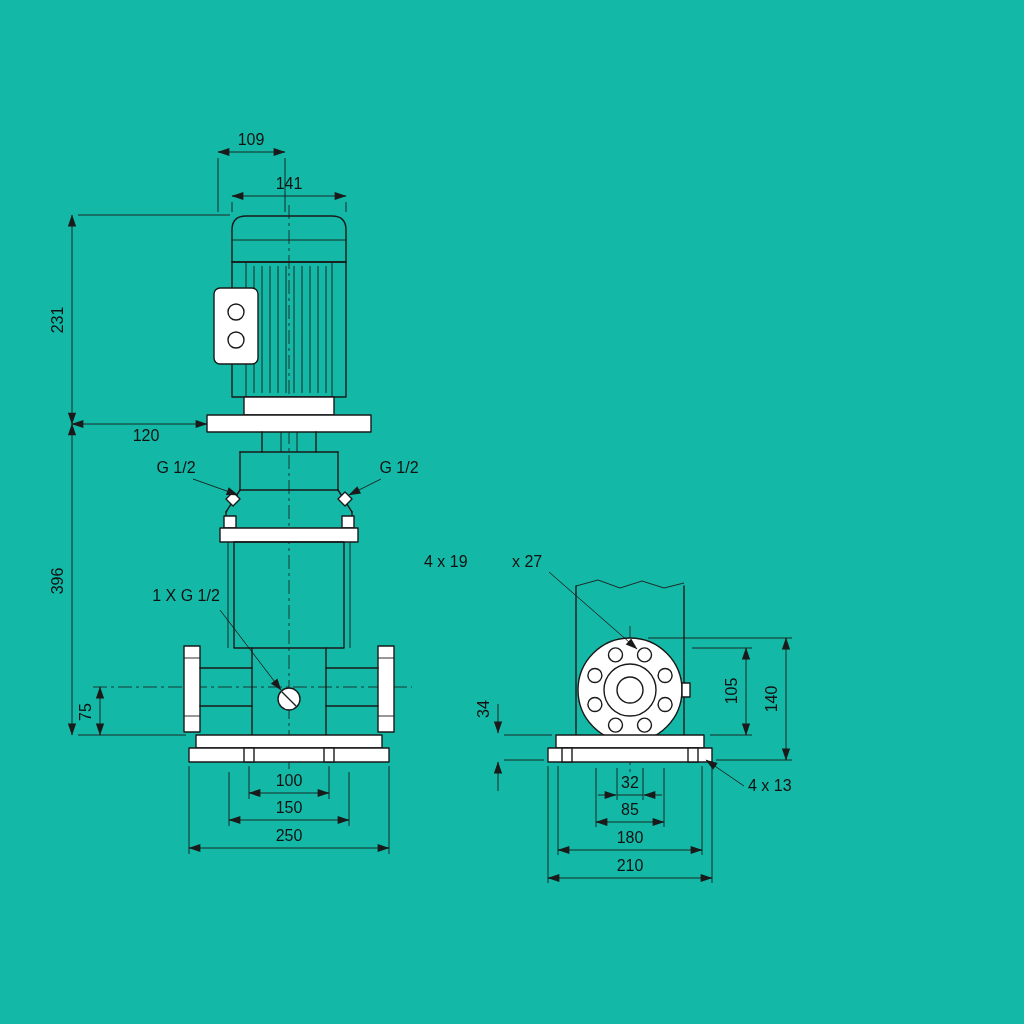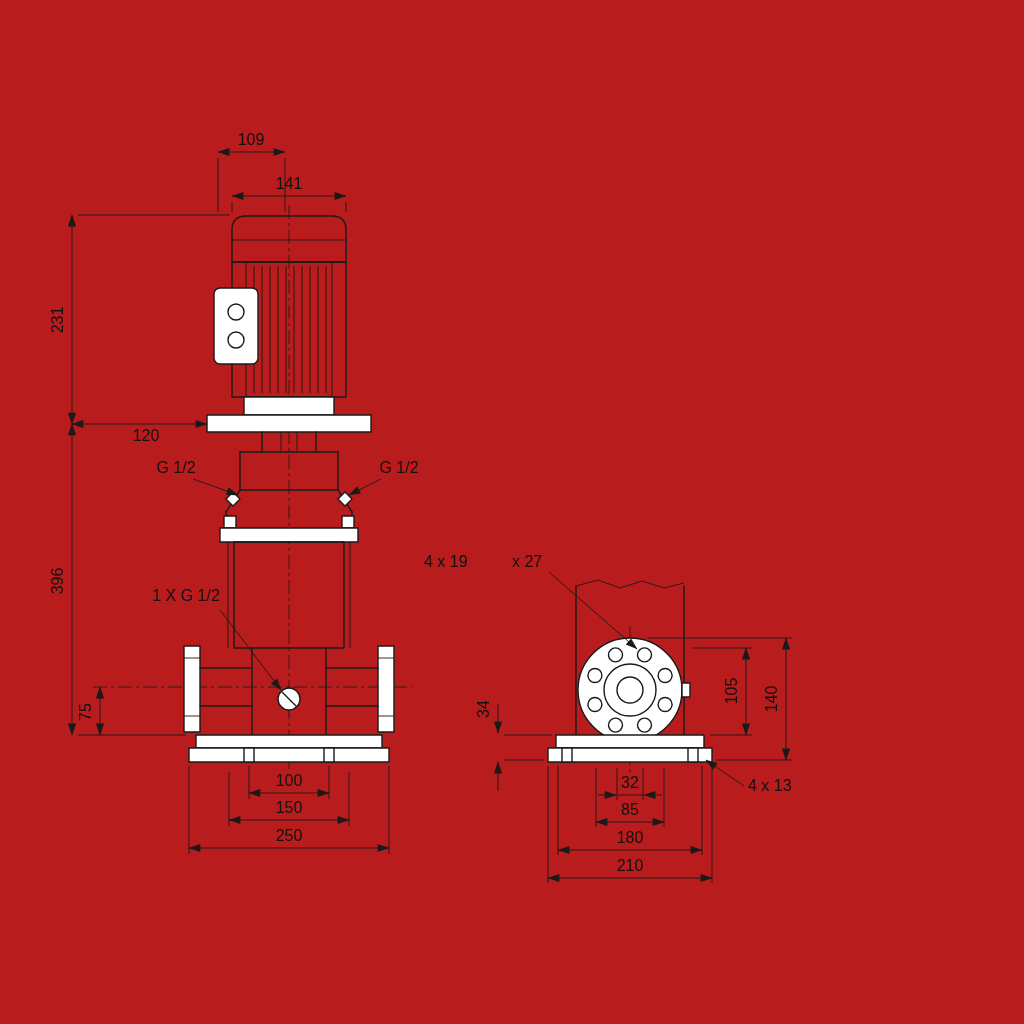--- a/index.html
+++ b/index.html
@@ -1,16 +1,16 @@
 <!DOCTYPE html>
 <html><head>
 <meta charset="utf-8">
 <style>
   html,body{margin:0;padding:0;background:#ffffff;}
-  .stage{width:1024px;height:1024px;position:relative;background:#b91c1c;overflow:hidden;}
+  .stage{width:1024px;height:1024px;position:relative;background:#14b8a6;overflow:hidden;}
   svg{display:block;}
   .ln{stroke:#1a1a1a;stroke-width:1.4;fill:none;stroke-linecap:round;stroke-linejoin:round;}
   .lnf{stroke:#1a1a1a;stroke-width:1.4;fill:#ffffff;stroke-linejoin:round;}
   .thin{stroke:#1a1a1a;stroke-width:0.9;fill:none;}
   .dim{stroke:#1a1a1a;stroke-width:0.9;fill:none;}
   .cl{stroke:#1a1a1a;stroke-width:0.8;fill:none;stroke-dasharray:14 4 3 4;}
   .txt{font-family:"Liberation Sans",sans-serif;font-size:16px;fill:#111;}
 </style>
 </head>
 <body>

